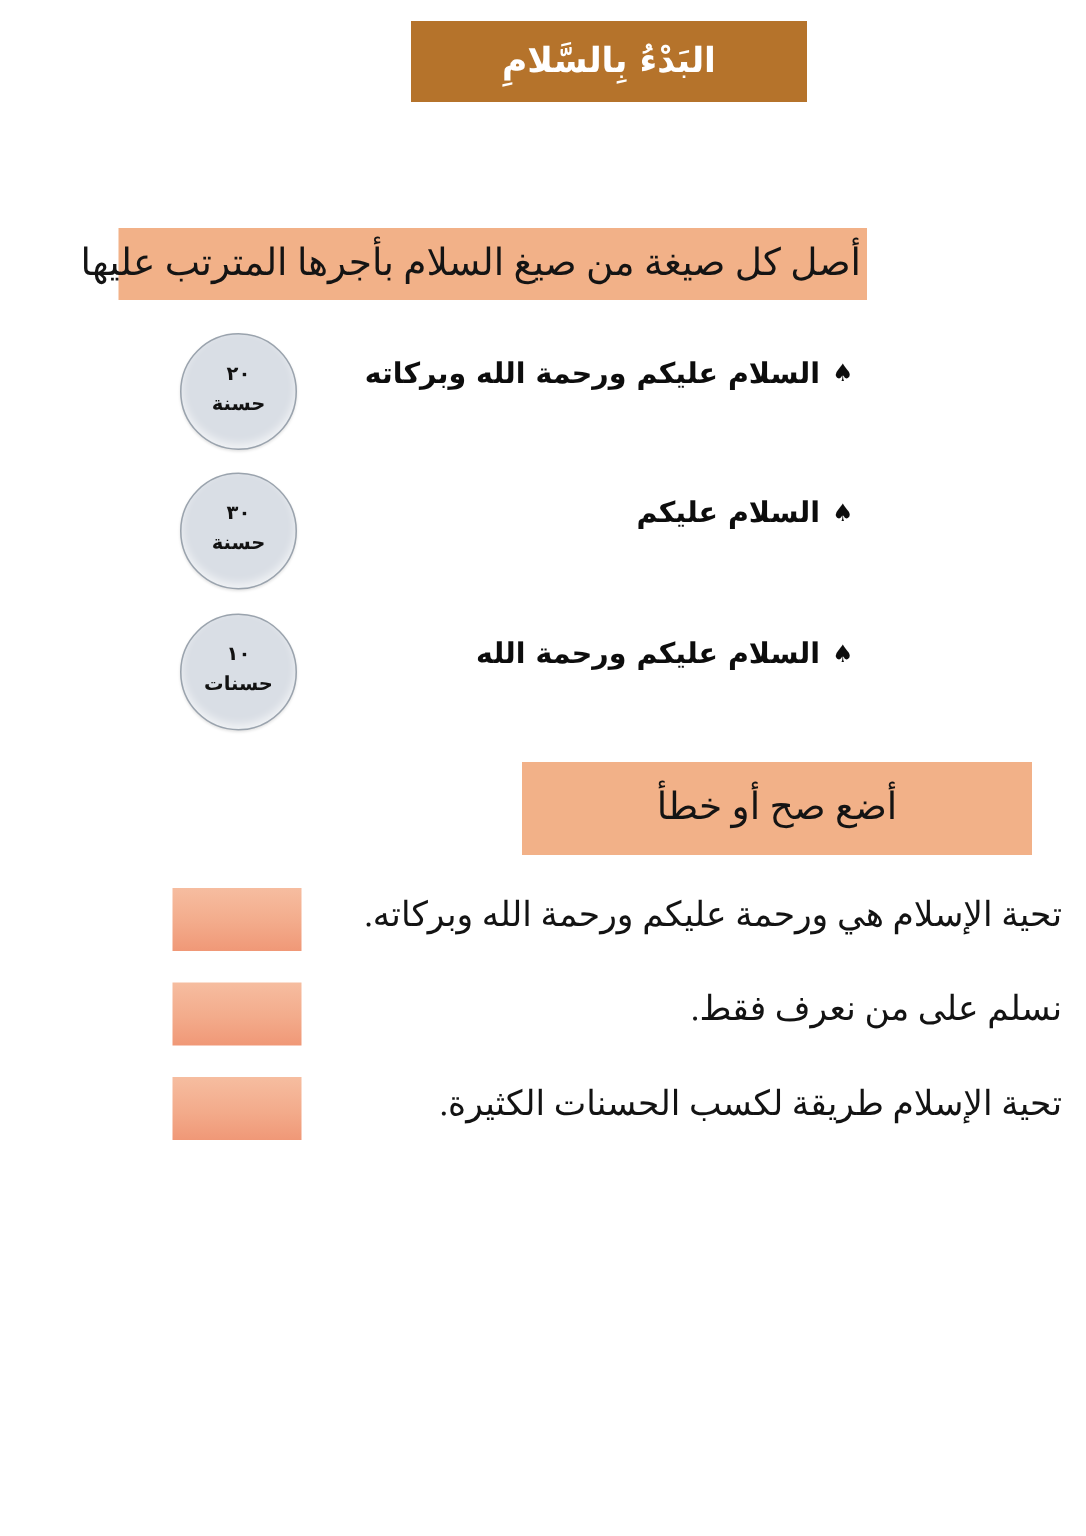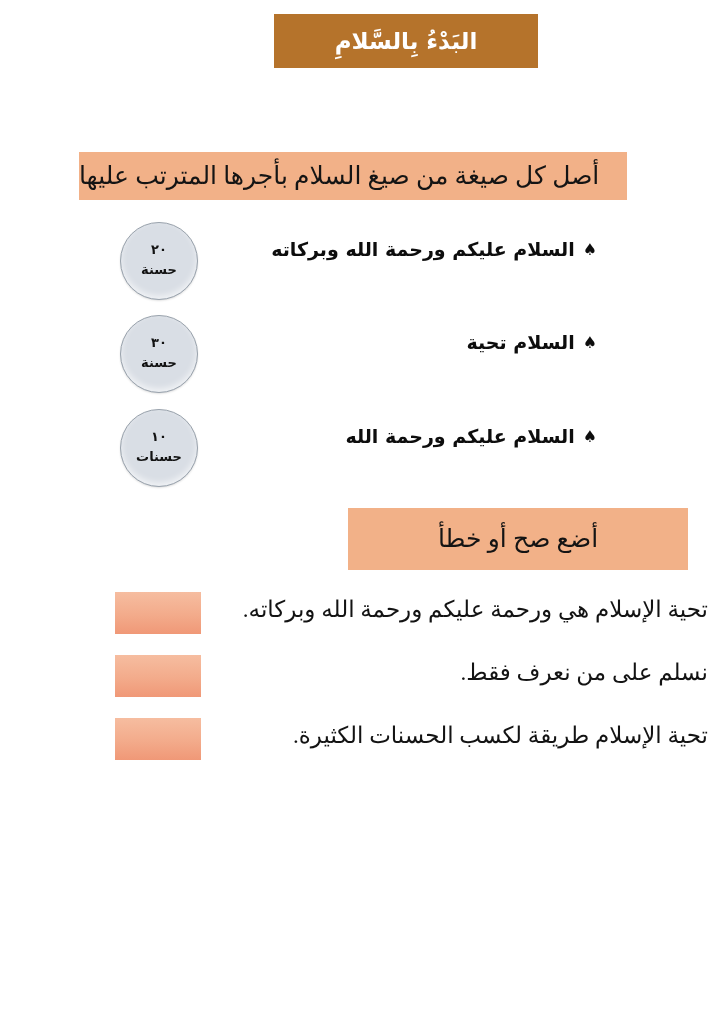--- a/index.html
+++ b/index.html
@@ -62,24 +62,24 @@
     font-size: 25px;
     font-weight: normal;
     line-height: 1.25;
     direction: rtl;
     white-space: nowrap;
   }
 
   #match-instruction {
     left: 79px;
     top: 152px;
-    width: 548px;
+    width: 499px;
     height: 48px;
-    padding-right: 26px;
-    justify-content: flex-end;
+    padding-right: 4px;
+    justify-content: flex-start;
   }
 
   #truefalse-instruction {
     left: 348px;
     top: 508px;
     width: 340px;
     height: 62px;
     justify-content: center;
   }
 
@@ -125,21 +125,21 @@
     font-family: "DejaVu Sans", "Liberation Sans", sans-serif;
     font-size: 13px;
     font-weight: bold;
     color: #121212;
     line-height: 1.4;
     margin-top: 2px;
   }
 
   .greeting-phrase {
     position: absolute;
-    right: 21px;
+    right: 49px;
     top: 14px;
     direction: rtl;
     text-align: right;
     font-family: "DejaVu Sans", "Liberation Sans", sans-serif;
     font-size: 19px;
     font-weight: bold;
     color: #0d0d0d;
     white-space: nowrap;
     line-height: 1.4;
   }
@@ -208,21 +208,21 @@
       <span class="bullet-spade">♠</span><span>السلام عليكم ورحمة الله وبركاته</span>
     </div>
   </div>
 
   <div class="match-row" id="match-row-1">
     <div class="reward-circle">
       <span class="reward-number">٣٠</span>
       <span class="reward-unit">حسنة</span>
     </div>
     <div class="greeting-phrase">
-      <span class="bullet-spade">♠</span><span>السلام تحية</span>
+      <span class="bullet-spade">♠</span><span>السلام عليكم</span>
     </div>
   </div>
 
   <div class="match-row" id="match-row-2">
     <div class="reward-circle">
       <span class="reward-number">١٠</span>
       <span class="reward-unit">حسنات</span>
     </div>
     <div class="greeting-phrase">
       <span class="bullet-spade">♠</span><span>السلام عليكم ورحمة الله</span>

